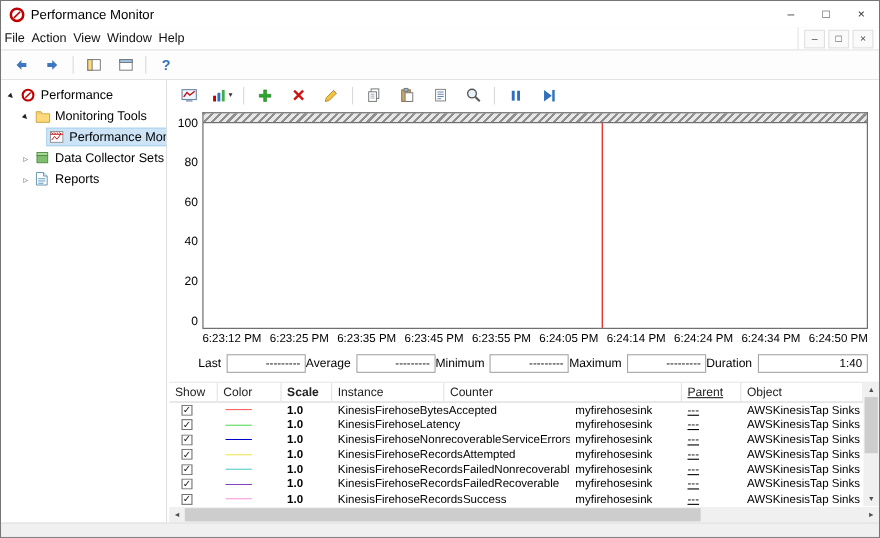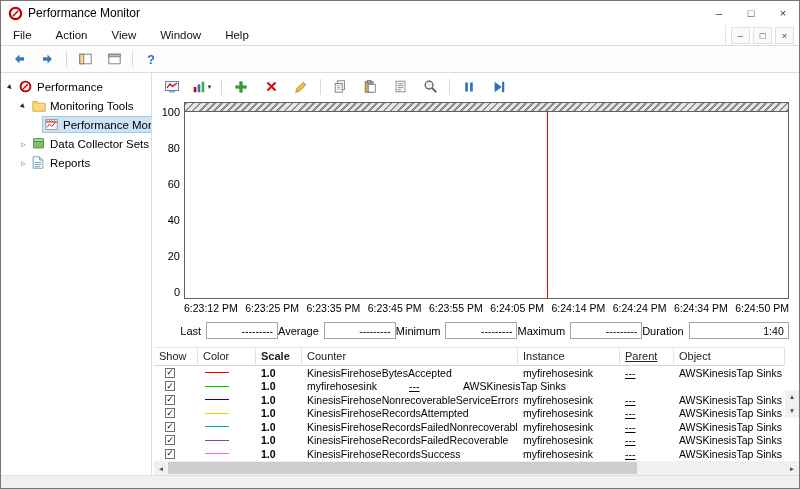--- a/index.html
+++ b/index.html
@@ -6,21 +6,21 @@
   body{width:800px;height:489px;overflow:hidden;font-family:"Liberation Sans",sans-serif;-webkit-font-smoothing:antialiased;}
   .window{width:800px;height:489px;box-sizing:border-box;border:1px solid #767676;display:flex;flex-direction:column;background:#f0f0f0;}
 
   
   .titlebar{height:24px;flex:none;background:#fff;display:flex;align-items:center;padding-left:7px;gap:5px;font-size:12px;color:#000;}
   .win-controls{margin-left:auto;display:flex;height:100%;}
   .win-btn{width:32px;display:flex;align-items:center;justify-content:center;font-size:11px;color:#333;}
 
   
   .menubar{height:20px;flex:none;background:#fff;border-bottom:1px solid #dcdcdc;display:flex;align-items:stretch;font-size:11.5px;color:#111;}
-  .menu-item{padding:0 12px;display:flex;align-items:center;cursor:default;text-align:center;}
+  .menu-item{padding:0 3px;display:flex;align-items:center;cursor:default;text-align:center;}
   .mdi-controls{margin-left:auto;display:flex;align-items:center;gap:3px;padding:0 5px;border-left:1px solid #e3e3e3;}
   .mdi-btn{width:17px;height:15px;display:flex;align-items:center;justify-content:center;font-size:9.5px;color:#444;border:1px solid #e0e0e0;background:#fafafa;}
 
   
   .toolbar{height:26px;flex:none;background:#fdfdfd;border-bottom:1px solid #dcdcdc;display:flex;align-items:center;padding:0 4px;gap:1px;}
   .tb-btn,.ct-btn{height:22px;min-width:24px;display:flex;align-items:center;justify-content:center;gap:1px;border-radius:2px;padding:0 2px;}
   .tb-sep,.ct-sep{width:1px;height:16px;background:#d9d9d9;margin:0 3px;flex:none;}
   .help-q{color:#2f6fbd;font-weight:bold;font-size:13px;}
   .ic{display:flex;align-items:center;}
   .caret{font-size:6px;color:#333;}
@@ -49,21 +49,21 @@
   .x-axis{display:flex;justify-content:space-between;font-size:10.5px;margin-top:3px;white-space:nowrap;color:#000;}
 
   
   .stats-row{flex:none;display:flex;align-items:center;justify-content:center;padding:8px 10px 2px 28px;font-size:11px;color:#000;}
   .stat-pair{display:flex;align-items:center;gap:5px;}
   .stat-box{width:72px;height:17px;box-sizing:border-box;border:1px solid #a6a6a6;background:#fff;font-size:10.5px;display:flex;align-items:center;justify-content:flex-end;padding-right:4px;}
   .stat-box.wide{width:100px;}
 
   
   .table-zone{flex:1;min-height:0;display:flex;flex-direction:column;margin:6px 0 0 2px;}
-  .table-main{flex:1;min-height:0;display:flex;align-items:center;}
+  .table-main{flex:1;min-height:0;display:flex;}
   .counter-table{flex:1;min-width:0;overflow:hidden;border-top:1px solid #e6e6e6;}
   .t-header{display:flex;height:17px;border-bottom:1px solid #d6d6d6;background:#fff;font-size:11px;color:#222;}
   .hcell{display:flex;align-items:center;padding-left:5px;border-right:1px solid #e3e3e3;box-sizing:border-box;}
   .t-row{display:flex;height:13.5px;align-items:center;font-size:10.5px;color:#000;}
   .cell{padding-left:5px;box-sizing:border-box;white-space:nowrap;overflow:hidden;display:flex;align-items:center;}
   .c0{width:44px;}.c1{width:58px;}.c2{width:46px;font-weight:bold;}.c3{width:216px;}.c4{width:102px;}.c5{width:54px;text-decoration:underline;}.c6{flex:1;}
   .cb{width:10px;height:10px;box-sizing:border-box;border:1px solid #707070;background:#fff;font-size:9px;line-height:9px;display:flex;align-items:center;justify-content:center;margin-left:6px;color:#111;}
   .color-line{width:24px;border-top:1.6px solid #000;display:inline-block;margin-left:2px;}
 
   
@@ -369,22 +369,22 @@
           </span>
         </div>
 
       <div class="table-zone">
         <div class="table-main">
           <div class="counter-table">
             <div class="t-header">
                 <div class="hcell c0">Show</div>
                 <div class="hcell c1">Color</div>
                 <div class="hcell c2">Scale</div>
+                <div class="hcell c4">Instance</div>
                 <div class="hcell c3">Counter</div>
-                <div class="hcell c4">Instance</div>
                 <div class="hcell c5">Parent</div>
                 <div class="hcell c6">Object</div>
               </div>
             <div class="t-body">
                 <div class="t-row">
                   <div class="cell c0">
                     <span class="cb">✓</span>
                   </div>
                   <div class="cell c1">
                     <span class="color-line" style="border-top-color: rgb(255, 0, 0);"></span>
@@ -396,20 +396,21 @@
                   <div class="cell c6">AWSKinesisTap Sinks</div>
                 </div>
                 <div class="t-row">
                   <div class="cell c0">
                     <span class="cb">✓</span>
                   </div>
                   <div class="cell c1">
                     <span class="color-line" style="border-top-color: rgb(0, 204, 0);"></span>
                   </div>
                   <div class="cell c2">1.0</div>
+                  <div class="cell c3">KinesisFirehoseLatency</div>
                   <div class="cell c4">myfirehosesink</div>
                   <div class="cell c5">---</div>
                   <div class="cell c6">AWSKinesisTap Sinks</div>
                 </div>
                 <div class="t-row">
                   <div class="cell c0">
                     <span class="cb">✓</span>
                   </div>
                   <div class="cell c1">
                     <span class="color-line" style="border-top-color: rgb(0, 0, 204);"></span>

